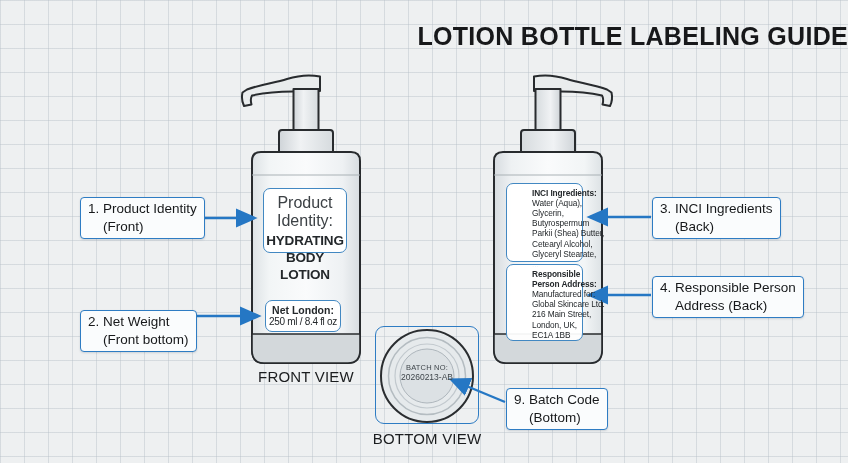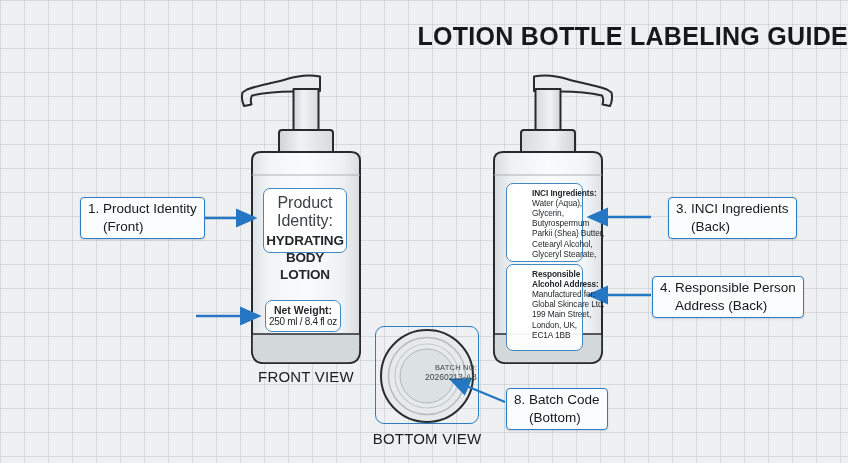--- a/index.html
+++ b/index.html
@@ -37,40 +37,40 @@
   #product-label .nm { font-size:13.5px; font-weight:bold; line-height:1.27; letter-spacing:-.2px; }
 
   #netweight-label { left:265px; top:300px; width:76px; padding:3px 0 4px; }
   #netweight-label .hd  { font-size:10.5px; font-weight:bold; }
   #netweight-label .val { font-size:10px; letter-spacing:-.3px; }
 
   .ingredients { text-align:left; padding:4px 5px; font-size:8.3px; line-height:1.22; letter-spacing:-.1px; }
   .ingredients .hd { font-weight:bold; }
   .ingredients div { white-space:nowrap;padding-left:20px; }
   #inci-label    { left:506px; top:183px; width:77px; height:79px; }
-  #address-label { left:506px; top:264px; width:77px; height:87px; }
+  #address-label { left:506px; top:264px; width:77px; height:77px; }
 
   #bottomview-box {
     position:absolute; left:375px; top:326px; width:104px; height:98px;
     border:1.6px solid #2e7cc3; border-radius:9px; box-sizing:border-box;
   }
-  #batch-text { position:absolute; left:377px; top:363px; width:100px; text-align:right; color:#3f464b; }
+  #batch-text { position:absolute; left:377px; top:363px; width:100px; text-align:center; color:#3f464b; }
   #batch-text .l1 { font-size:7.5px; letter-spacing:.2px; }
   #batch-text .l2 { font-size:8.5px; }
 
   .callout {
     position:absolute; background:#fafcfd; border:1.5px solid #2e7cc3;
     border-radius:4px; padding:2px 7px; font-size:13.5px; color:#17191b;
     line-height:1.32; box-shadow:0 1px 2px rgba(50,70,100,.18);
     box-sizing:border-box; white-space:nowrap;
   }
   .callout .l2 { padding-left:15px; }
   #callout-1 { left:80px;  top:197px; }
   #callout-2 { left:80px;  top:310px; }
-  #callout-3 { left:652px; top:197px;margin-left:16px; }
+  #callout-3 { left:652px; top:197px; }
   #callout-4 { left:652px; top:276px; }
   #callout-5 { left:506px; top:388px; }
 </style>
 </head>
 <body>
 
 <div id="canvas">
 
   <svg id="artwork" width="848" height="463" viewBox="0 0 848 463">
     <defs>
@@ -133,63 +133,67 @@
 
   <div class="title">LOTION BOTTLE LABELING GUIDE</div>
 
   <div class="bottle-label" id="product-label">
     <div class="hd">Product Identity:</div>
     <div class="nm">HYDRATING</div>
     <div class="nm">BODY</div>
     <div class="nm">LOTION</div>
   </div>
   <div class="bottle-label" id="netweight-label">
-    <div class="hd">Net Weight:</div>
+    <div class="hd">Net London:</div>
     <div class="val">250 ml / 8.4 fl oz</div>
   </div>
 
   <div class="bottle-label ingredients" id="inci-label">
     <div class="hd">INCI Ingredients:</div>
     <div>Water (Aqua),</div>
     <div>Glycerin,</div>
     <div>Butyrospermum</div>
     <div>Parkii (Shea) Butter,</div>
     <div>Cetearyl Alcohol,</div>
     <div>Glyceryl Stearate,</div>
     <div>...</div>
   </div>
   <div class="bottle-label ingredients" id="address-label">
     <div class="hd">Responsible</div>
-    <div class="hd">Alcohol Address:</div>
+    <div class="hd">Person Address:</div>
     <div>Manufactured for:</div>
     <div>Global Skincare Ltd.</div>
-    <div>199 Main Street,</div>
+    <div>216 Main Street,</div>
     <div>London, UK,</div>
     <div>EC1A 1BB</div>
   </div>
 
   <div id="bottomview-box"></div>
   <div id="batch-text">
     <div class="l1">BATCH NO:</div>
     <div class="l2">20260213-AB</div>
   </div>
 
   <div class="caption" id="caption-front">FRONT VIEW</div>
   <div class="caption" id="caption-bottom">BOTTOM VIEW</div>
 
   <div class="callout" id="callout-1">
     <div class="l1">1. Product Identity</div>
     <div class="l2">(Front)</div>
   </div>
+  <div class="callout" id="callout-2">
+    <div class="l1">2. Net Weight</div>
+    <div class="l2">(Front bottom)</div>
+  </div>
   <div class="callout" id="callout-3">
     <div class="l1">3. INCI Ingredients</div>
     <div class="l2">(Back)</div>
   </div>
   <div class="callout" id="callout-4">
     <div class="l1">4. Responsible Person</div>
     <div class="l2">Address (Back)</div>
   </div>
   <div class="callout" id="callout-5">
-    <div class="l1">8. Batch Code</div>
+    <div class="l1">9. Batch Code</div>
     <div class="l2">(Bottom)</div>
   </div>
 
 </div>
 
 </body></html>

